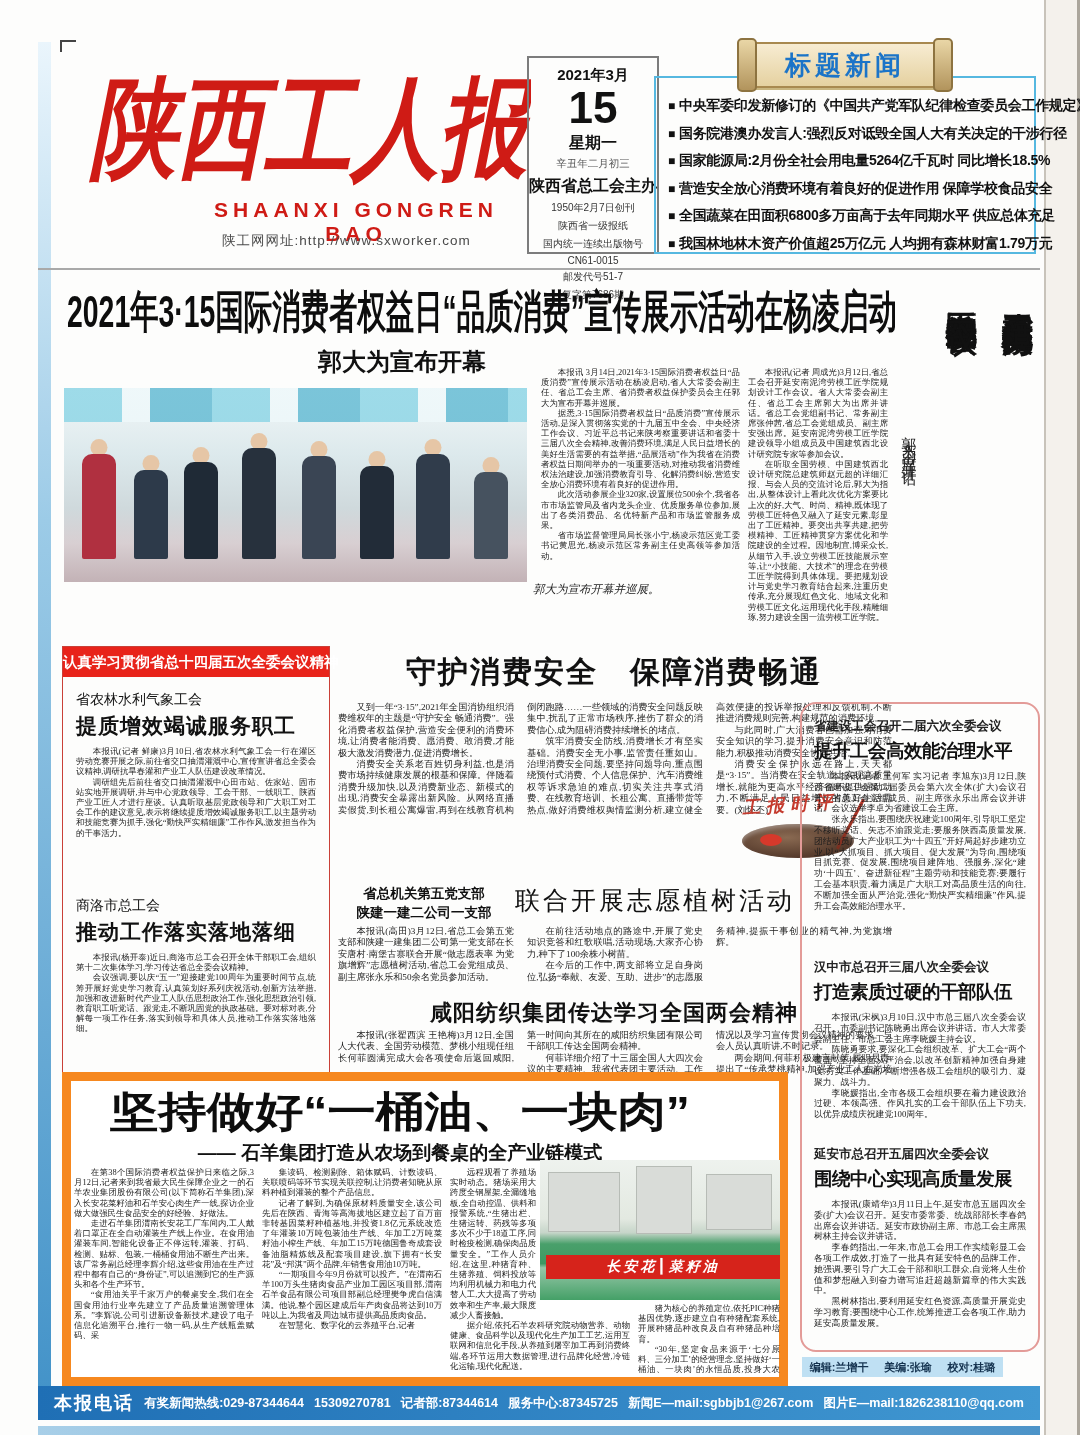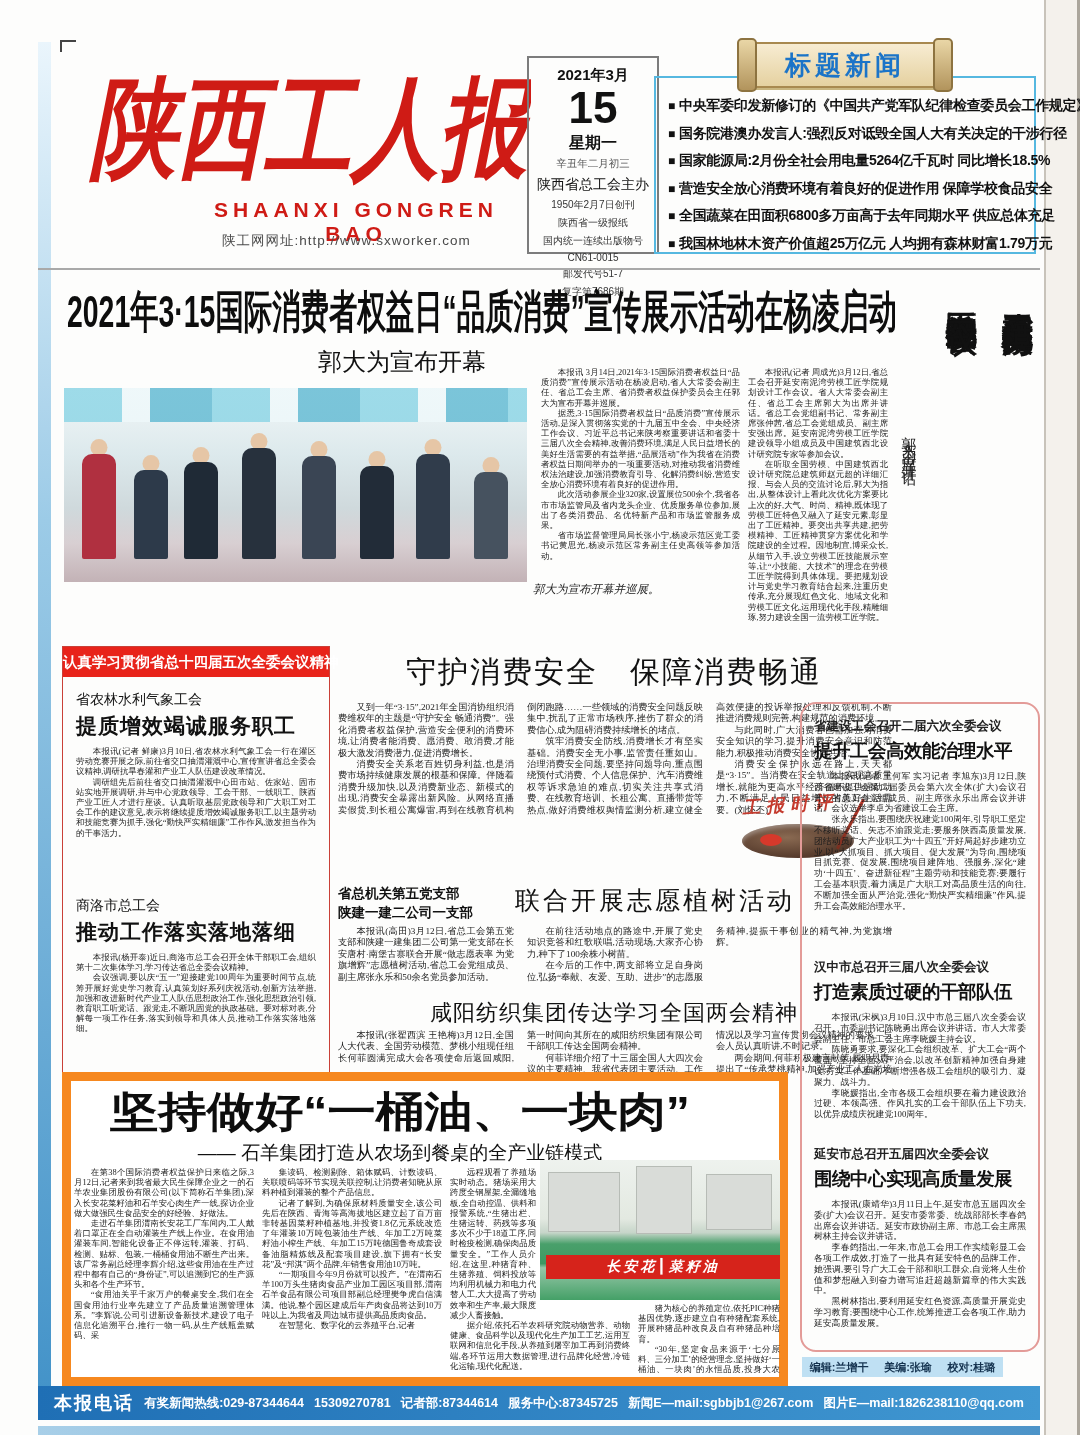--- a/index.html
+++ b/index.html
@@ -14,21 +14,21 @@
   .cropmark-v{left:60px;top:40px;width:2px;height:12px;background:#444;}
   .latin-title{left:186px;top:198px;width:340px;text-align:center;color:#cf1b15;
       font-weight:bold;font-size:21px;letter-spacing:5px;}
   .website{left:222px;top:232px;width:300px;font-size:13.5px;color:#4a4a4a;letter-spacing:1px;}
   .datebox{left:527px;top:56px;width:132px;height:198px;border:2px solid #7c7c7c;
       text-align:center;box-sizing:border-box;padding-top:8px;}
   .datebox .month{font-size:15px;font-weight:bold;}
   .datebox .day{font-size:44px;font-weight:bold;line-height:46px;}
   .datebox .weekday{font-size:16px;font-weight:bold;margin-top:2px;}
   .datebox .lunar{font-size:10.5px;color:#555;margin-top:3px;}
-  .datebox .org{font-size:14px;font-weight:normal;margin-top:5px;}
+  .datebox .org{font-size:16px;font-weight:bold;margin-top:5px;}
   .datebox .small{font-size:10px;color:#333;margin-top:4px;}
   .hlbox{left:654px;top:76px;width:382px;height:178px;border:2px solid #56b8e0;box-sizing:border-box;
       padding:14px 10px 6px 12px;}
   .hlbox .item{font-size:14px;font-weight:bold;line-height:26.5px;white-space:nowrap;
       letter-spacing:-0.3px;}
   .hlbox .item::before{content:"■";font-size:12px;margin-right:4px;}
   .scroll{left:745px;top:42px;width:200px;height:46px;background:linear-gradient(180deg,#f7ecd2,#e5d1a0);
       border:2px solid #a8894f;border-radius:8px;box-sizing:border-box;display:flex;align-items:center;
       justify-content:center;box-shadow:2px 2px 0 #c9b67f;}
   .scroll::before,.scroll::after{content:"";position:absolute;top:-6px;bottom:-6px;width:16px;
@@ -36,21 +36,21 @@
   .scroll::before{left:-10px;} .scroll::after{right:-10px;}
   .scroll-title{font-size:26px;font-weight:bold;color:#1b74c8;letter-spacing:4px;
       font-family:"Liberation Serif","DejaVu Serif",serif;}
   .header-rule{left:38px;top:268px;width:1002px;height:2px;background:#a9a9a9;}
   
   .flow{overflow:hidden;text-align:justify;font-family:"Liberation Serif","DejaVu Serif",serif;color:#1c1c1c;}
   .flow p{margin:0;text-indent:2em;}
   .ft-9{font-size:8.4px;line-height:10.2px;}
   .ft-10{font-size:9.2px;line-height:11.4px;}
   .cols3{column-count:3;column-gap:13px;}
-  .subhead-center{text-align:center;font-weight:normal;}
+  .subhead-center{text-align:center;font-weight:bold;}
   
   .photo-main{left:64px;top:388px;width:463px;height:194px;overflow:hidden;
       background:linear-gradient(180deg,#f2f7f8 0%,#dce9ec 35%,#cfd9dc 62%,#d8cfd2 80%,#c3b2b6 100%);}
   .booths{position:absolute;left:0;top:0;right:0;height:34px;opacity:.85;
       background:repeating-linear-gradient(90deg,#8fd6e6 0 58px,#eef8fa 58px 86px,#66bcd4 86px 148px);}
   .pp{position:absolute;bottom:12%;width:34px;height:98px;}
   .pp::before{content:"";position:absolute;top:0;left:50%;transform:translateX(-50%);
       width:17px;height:17px;border-radius:50%;background:#e6c6a6;}
   .pp::after{content:"";position:absolute;top:15px;left:0;right:0;bottom:0;
       border-radius:10px 10px 2px 2px;background:var(--c,#2a3340);}
@@ -214,21 +214,21 @@
         </div>
       <div class="kicker" style="margin-top:16px;">商洛市总工会</div>
       <div class="subart-h">推动工作落实落地落细</div>
       <div class="flow ft-9" style="height:150px;">
           <p>本报讯(杨开泰)近日,商洛市总工会召开全体干部职工会,组织第十二次集体学习,学习传达省总全委会议精神。</p>
           <p>会议强调,要以庆“五一”迎接建党100周年为重要时间节点,统筹开展好党史学习教育,认真策划好系列庆祝活动,创新方法举措,加强和改进新时代产业工人队伍思想政治工作,强化思想政治引领,教育职工听党话、跟党走,不断巩固党的执政基础。要对标对表,分解每一项工作任务,落实到领导和具体人员,推动工作落实落地落细。</p>
         </div>
     </div>
   </div>
 
-  <div class="abs" style="left:338px;top:884px;width:172px;font-size:13.5px;font-weight:bold;line-height:19px;">
+  <div class="abs" style="left:338px;top:884px;width:172px;text-align:center;font-size:13.5px;font-weight:bold;line-height:19px;">
     <div>省总机关第五党支部</div>
     <div>陕建一建二公司一支部</div>
   </div>
   <div class="abs" style="left:515px;top:884px;width:380px;font-size:25px;font-weight:400;letter-spacing:3px;">联合开展志愿植树活动</div>
   <div class="abs flow ft-10 cols3" style="left:338px;top:926px;width:554px;height:64px;">
       <p>本报讯(高田)3月12日,省总工会第五党支部和陕建一建集团二公司第一党支部在长安唐村·南堡古寨联合开展“做志愿表率 为党旗增辉”志愿植树活动,省总工会党组成员、副主席张永乐和50余名党员参加活动。</p>
       <p>在前往活动地点的路途中,开展了党史知识竞答和红歌联唱,活动现场,大家齐心协力,种下了100余株小树苗。</p>
       <p>在今后的工作中,两支部将立足自身岗位,弘扬“奉献、友爱、互助、进步”的志愿服务精神,提振干事创业的精气神,为党旗增辉。</p>
     </div>
 

